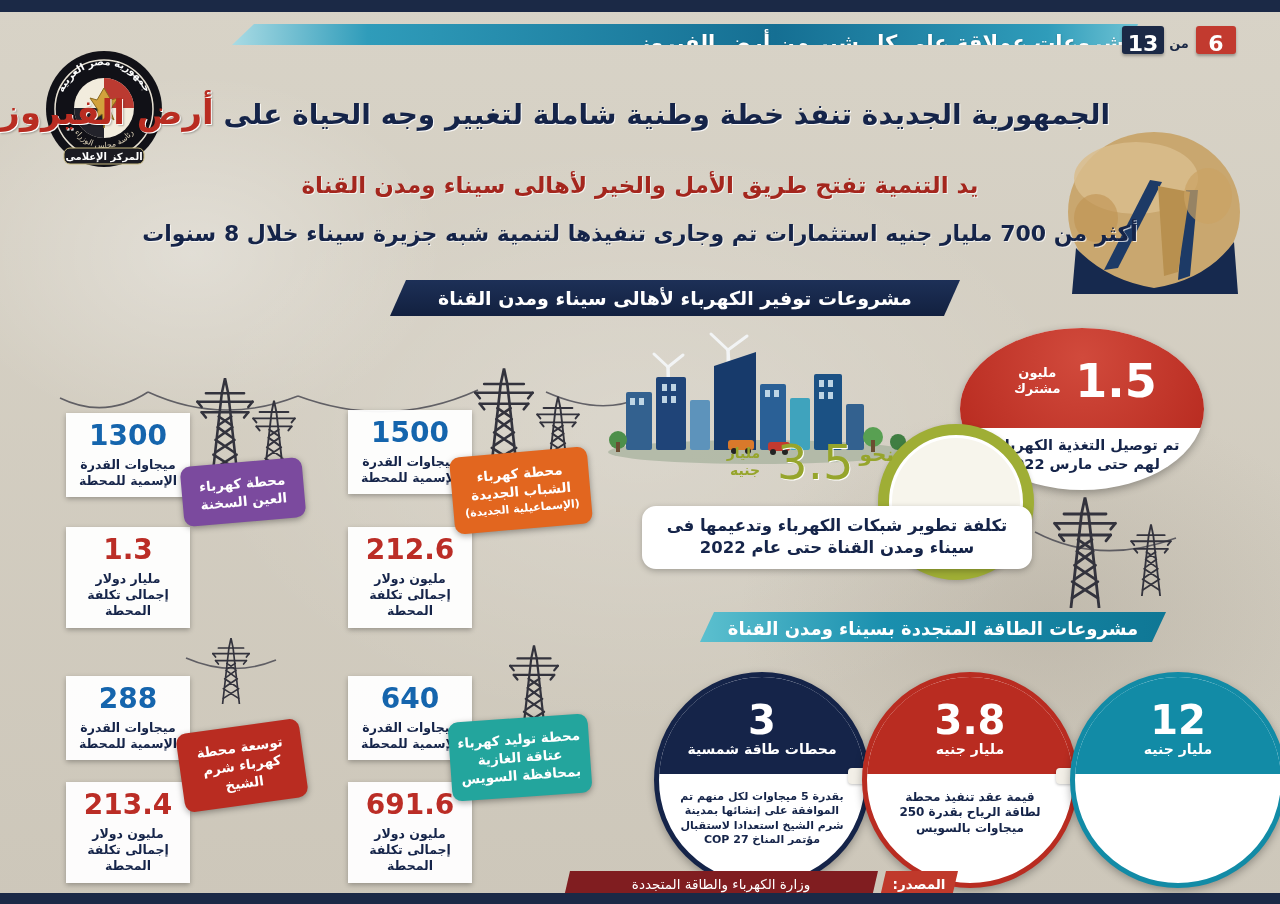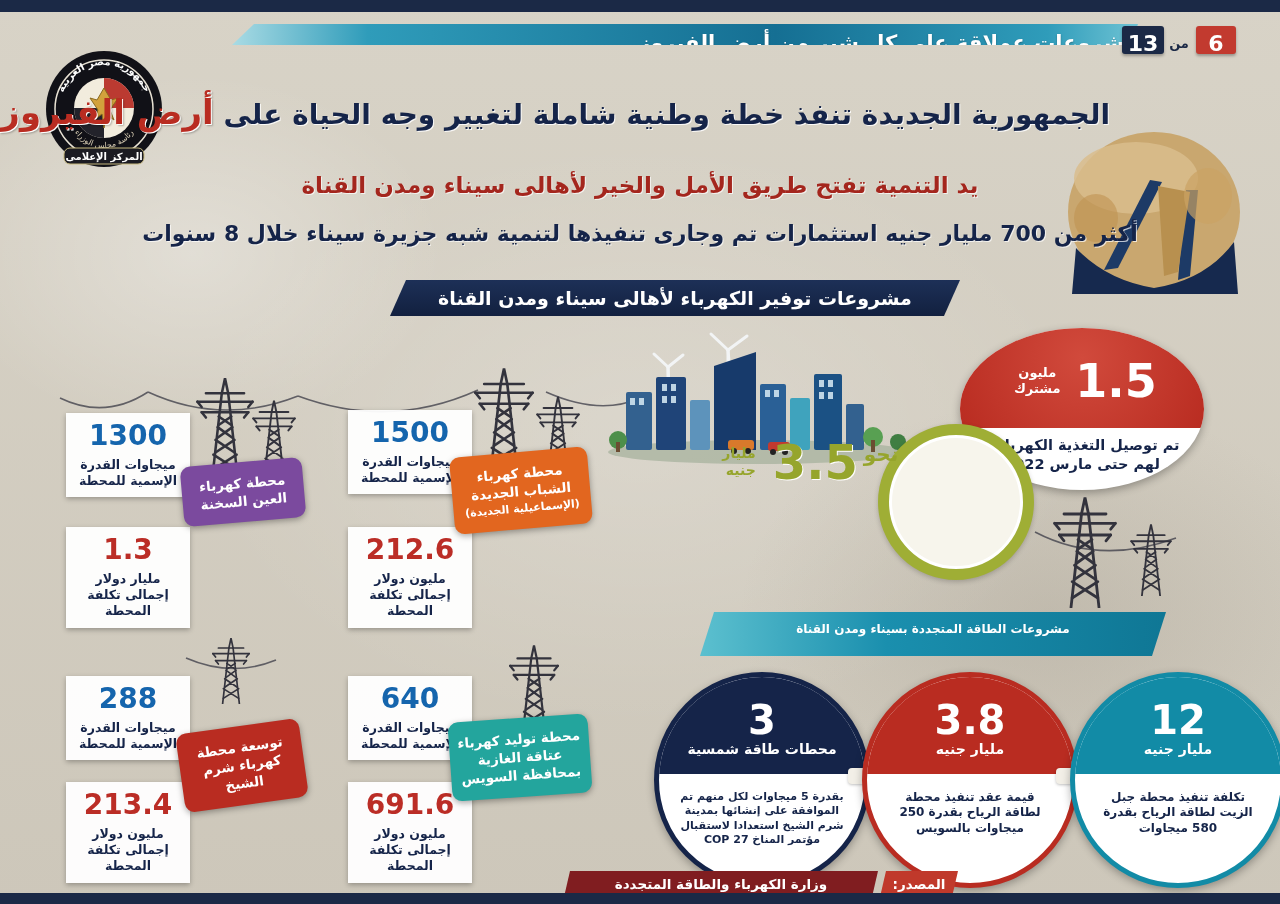--- a/index.html
+++ b/index.html
@@ -37,21 +37,21 @@
     font-size:23px;font-weight:bold;color:#a4261d;text-shadow:1px 1px 0 rgba(255,255,255,.7);}
   .subtitle-navy{position:absolute;top:221px;left:110px;width:1060px;text-align:center;white-space:nowrap;
     font-size:22px;font-weight:bold;color:#152449;text-shadow:1px 1px 0 rgba(255,255,255,.7);}
 
   .navy-banner{top:280px;left:390px;width:570px;height:36px;line-height:36px;font-size:19px;
     background:linear-gradient(180deg,#1d3057,#12203f);
     clip-path:polygon(16px 0,100% 0,calc(100% - 16px) 100%,0 100%);}
   .red-banner{top:353px;left:42px;width:490px;height:36px;line-height:36px;font-size:19px;
     background:linear-gradient(180deg,#c8423a,#a3251c);
     clip-path:polygon(14px 0,100% 0,calc(100% - 14px) 100%,0 100%);}
-  .teal-banner{top:612px;left:700px;width:466px;height:44px;line-height:34px;font-size:12px;
+  .teal-banner{top:612px;left:700px;width:466px;height:30px;line-height:34px;font-size:18px;
     background:linear-gradient(90deg,#5cc0cf,#1a8fae 40%,#0f7795);
     clip-path:polygon(14px 0,100% 0,calc(100% - 14px) 100%,0 100%);}
 
   .stat-card{position:absolute;width:112px;background:rgba(255,255,255,.95);border-radius:0;
     box-shadow:0 2px 5px rgba(0,0,0,.28);text-align:center;padding:8px 6px;}
   .stat-value{font-size:28px;font-weight:bold;line-height:1.1;}
   .val-blue{color:#1565ad}.val-red{color:#bb2d26}
   .stat-label{font-size:12.5px;color:#152449;font-weight:bold;line-height:1.3;margin-top:5px;}
 
   .badge{position:absolute;border-radius:10px;color:#fff;font-weight:bold;text-align:center;
@@ -67,21 +67,21 @@
   .subscribers-unit{font-size:13px;font-weight:bold;width:60px;text-align:center;line-height:1.25;}
   .subscribers-desc{flex:1;display:flex;align-items:center;justify-content:center;
     padding:0 24px 8px;font-size:14.5px;font-weight:bold;color:#152449;text-align:center;line-height:1.3;}
 
   .network-ring{position:absolute;left:878px;top:424px;width:134px;height:134px;border-radius:50%;
     border:11px solid #9fae35;background:#f7f5ec;
     box-shadow:inset 0 0 0 3px #fff,0 2px 5px rgba(0,0,0,.2);}
   .network-line{position:absolute;left:690px;top:438px;width:224px;display:flex;align-items:center;
     justify-content:center;gap:6px;color:#96a52c;}
   .network-prefix{font-size:20px;font-weight:bold;margin-top:-16px;}
-  .network-value{font-size:48px;font-weight:bold;text-shadow:1px 1px 0 #fff;line-height:1;margin-left:11px;}
+  .network-value{font-size:48px;font-weight:normal;text-shadow:1px 1px 0 #fff;line-height:1;margin-left:11px;}
   .network-unit{font-size:14px;font-weight:bold;width:50px;line-height:1.2;}
   .network-desc{position:absolute;left:642px;top:506px;width:362px;background:#fff;border-radius:14px;
     padding:9px 14px;font-size:16.5px;font-weight:bold;color:#152449;text-align:center;
     line-height:1.35;box-shadow:0 2px 6px rgba(0,0,0,.25);}
 
   .big-circle{position:absolute;top:672px;width:206px;height:206px;border-radius:50%;background:#fff;
     overflow:hidden;display:flex;flex-direction:column;border:5px solid #152449;
     box-shadow:0 3px 8px rgba(0,0,0,.3);}
   .bc-top{flex:0 0 44%;display:flex;flex-direction:column;align-items:center;justify-content:center;
     color:#fff;padding-top:6px;}
@@ -90,21 +90,21 @@
   .bc-desc{flex:1;padding:16px 20px 10px;font-size:12px;font-weight:bold;color:#152449;
     text-align:center;line-height:1.32;}
   .bc-desc.small{font-size:11px;}
   .connector{position:absolute;top:768px;width:26px;height:16px;background:#f2efe7;border-radius:4px;
     box-shadow:0 1px 3px rgba(0,0,0,.25);}
 
   .source-label{position:absolute;left:880px;top:871px;width:78px;height:26px;background:#c0392b;
     color:#fff;font-size:13.5px;font-weight:bold;line-height:26px;text-align:center;
     clip-path:polygon(6px 0,100% 0,calc(100% - 6px) 100%,0 100%);}
   .source-value{position:absolute;left:564px;top:871px;width:314px;height:26px;background:#801d20;
-    color:#fff;font-size:13.5px;font-weight:bold;line-height:26px;text-align:center;
+    color:#fff;font-size:13.5px;font-weight:normal;line-height:26px;text-align:center;
     clip-path:polygon(6px 0,100% 0,calc(100% - 6px) 100%,0 100%);}
 
   svg{display:block;}
 </style>
 </head>
 <body>
 
 <div class="canvas">
 
   <div class="top-bar"></div>
@@ -287,20 +287,21 @@
     </div>
     <div class="subscribers-desc">تم توصيل التغذية الكهربائية لهم حتى مارس 2022</div>
   </div>
 
   <div class="network-ring"></div>
   <div class="network-line">
     <div class="network-prefix">نحو</div>
     <div class="network-value">3.5</div>
     <div class="network-unit">مليار جنيه</div>
   </div>
+  <div class="network-desc">تكلفة تطوير شبكات الكهرباء وتدعيمها فى سيناء ومدن القناة حتى عام 2022</div>
 
   <div class="banner teal-banner">مشروعات الطاقة المتجددة بسيناء ومدن القناة</div>
 
   <div class="big-circle" style="left: 654px; border-color: rgb(21, 36, 73);">
     <div class="bc-top" style="background: rgb(21, 36, 73);">
       <div class="bc-value">3</div>
       <div class="bc-title">محطات طاقة شمسية</div>
     </div>
     <div class="bc-desc small">بقدرة 5 ميجاوات لكل منهم تم الموافقة على إنشائها بمدينة شرم الشيخ استعدادا لاستقبال مؤتمر المناخ COP 27</div>
   </div>
@@ -311,20 +312,19 @@
       <div class="bc-title">مليار جنيه</div>
     </div>
     <div class="bc-desc">قيمة عقد تنفيذ محطة لطاقة الرياح بقدرة 250 ميجاوات بالسويس</div>
   </div>
   <div class="connector" style="left:1056px;"></div>
   <div class="big-circle" style="left: 1070px; border-color: rgb(18, 139, 166);">
     <div class="bc-top" style="background: rgb(18, 139, 166);">
       <div class="bc-value">12</div>
       <div class="bc-title">مليار جنيه</div>
     </div>
-    <div class="bc-desc">تكلفة تنفيذ محطة جبل الزيت لطاقة الرياح بقدرة 580 ميجاوات</div>
   </div>
 
   <div class="source-label">المصدر:</div>
   <div class="source-value">وزارة الكهرباء والطاقة المتجددة</div>
 
   <div class="bottom-bar"></div>
 </div>
 
 </body></html>

